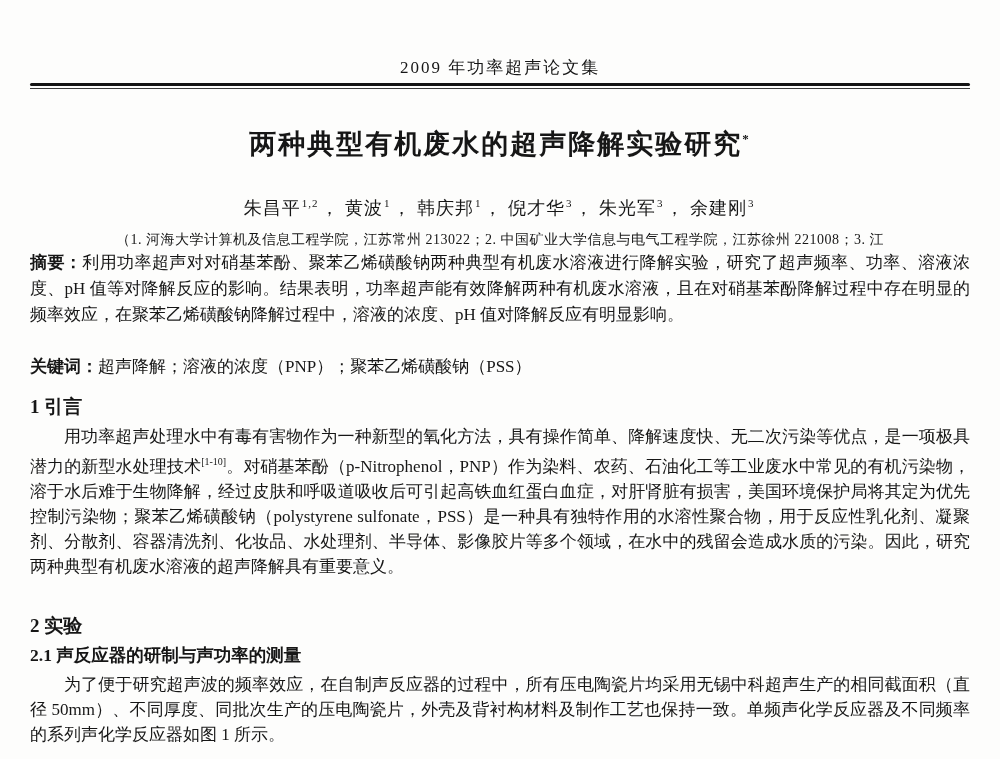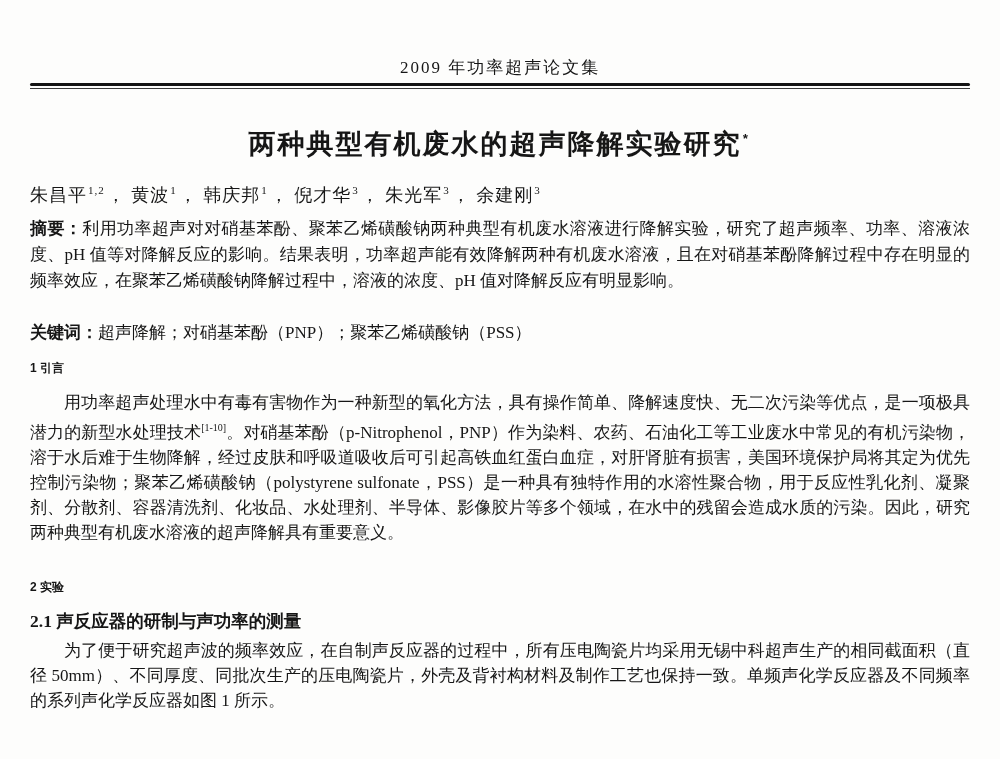--- a/index.html
+++ b/index.html
@@ -21,28 +21,29 @@
     height:22px;
   }
   .header-rule{margin-top:5px;}
   .rule-thick{height:3px;background:#141414;border-radius:2px;}
   .rule-thin{height:1px;background:#3a3a3a;margin-top:2px;}
   .title{
     margin:37px 0 0 0;
     text-align:center;
     font-size:27px;
     font-weight:700;
-    font-family:Liberation Mono, monospace;
+    font-family:Liberation Serif, serif;
     letter-spacing:2px;
     height:36px;
     overflow:hidden;
   }
   .title sup{font-size:13px;}
   .authors{
-    margin-top:21px;
+    margin-top:34px;
+    text-align:center;
     font-size:18px;
     height:26px;
     overflow:hidden;
     letter-spacing:1px;
   }
   .authors sup{font-size:11px;margin:0 2px 0 1px;}
   .affiliation{
     text-align:center;
     font-size:14px;
     line-height:21px;
@@ -58,23 +59,23 @@
     word-break:break-all;
     margin:0;
   }
   .lbl{
     font-weight:700;
     font-family:"Liberation Sans","DejaVu Sans",sans-serif;
   }
   .abstract{margin-top:0;height:104px;overflow:hidden;}
   .keywords{height:27px;overflow:hidden;}
   .sec-h{
-    font-family:Liberation Sans, sans-serif;
+    font-family:Liberation Serif, serif;
     font-weight:700;
-    font-size:12px;
+    font-size:19px;
     margin:13px 0 5px 0;
     height:25px;
     overflow:hidden;
   }
   .subsec-h{
     font-family:Liberation Serif, serif;
     font-weight:700;
     font-size:17.5px;
     margin:3px 0 5px 0;
     height:24px;
@@ -103,25 +104,26 @@
     <div class="authors">
       <span>朱昌平</span><sup>1,2</sup><span>，</span>
       <span>黄波</span><sup>1</sup><span>，</span>
       <span>韩庆邦</span><sup>1</sup><span>，</span>
       <span>倪才华</span><sup>3</sup><span>，</span>
       <span>朱光军</span><sup>3</sup><span>，</span>
       <span>余建刚</span><sup>3</sup>
     </div>
 
     <div class="affil-block">
+      <div class="affiliation">（1. 河海大学计算机及信息工程学院，江苏常州 213022；2. 中国矿业大学信息与电气工程学院，江苏徐州 221008；3. 江</div>
     </div>
 
     <p class="para abstract"><span class="lbl">摘要：</span><span>利用功率超声对对硝基苯酚、聚苯乙烯磺酸钠两种典型有机废水溶液进行降解实验，研究了超声频率、功率、溶液浓度、pH 值等对降解反应的影响。结果表明，功率超声能有效降解两种有机废水溶液，且在对硝基苯酚降解过程中存在明显的频率效应，在聚苯乙烯磺酸钠降解过程中，溶液的浓度、pH 值对降解反应有明显影响。</span></p>
 
-    <p class="para keywords"><span class="lbl">关键词：</span><span>超声降解；对硝基苯酚（PNP）；聚苯乙烯磺酸钠（PSS）</span></p>
+    <p class="para keywords"><span class="lbl">关键词：</span><span>超声降解；溶液的浓度（PNP）；聚苯乙烯磺酸钠（PSS）</span></p>
 
     <h2 class="sec-h">1 引言</h2>
 
     <p class="para indent p-intro"><span>用功率超声处理水中有毒有害物作为一种新型的氧化方法，具有操作简单、降解速度快、无二次污染等优点，是一项极具潜力的新型水处理技术</span><sup class="ref">[1-10]</sup><span>。对硝基苯酚（p-Nitrophenol，PNP）作为染料、农药、石油化工等工业废水中常见的有机污染物，溶于水后难于生物降解，经过皮肤和呼吸道吸收后可引起高铁血红蛋白血症，对肝肾脏有损害，美国环境保护局将其定为优先控制污染物；聚苯乙烯磺酸钠（polystyrene sulfonate，PSS）是一种具有独特作用的水溶性聚合物，用于反应性乳化剂、凝聚剂、分散剂、容器清洗剂、化妆品、水处理剂、半导体、影像胶片等多个领域，在水中的残留会造成水质的污染。因此，研究两种典型有机废水溶液的超声降解具有重要意义。</span></p>
 
     <h2 class="sec-h">2 实验</h2>
 
     <h3 class="subsec-h">2.1 声反应器的研制与声功率的测量</h3>
 
     <p class="para indent p-exp">为了便于研究超声波的频率效应，在自制声反应器的过程中，所有压电陶瓷片均采用无锡中科超声生产的相同截面积（直径 50mm）、不同厚度、同批次生产的压电陶瓷片，外壳及背衬构材料及制作工艺也保持一致。单频声化学反应器及不同频率的系列声化学反应器如图 1 所示。</p>

